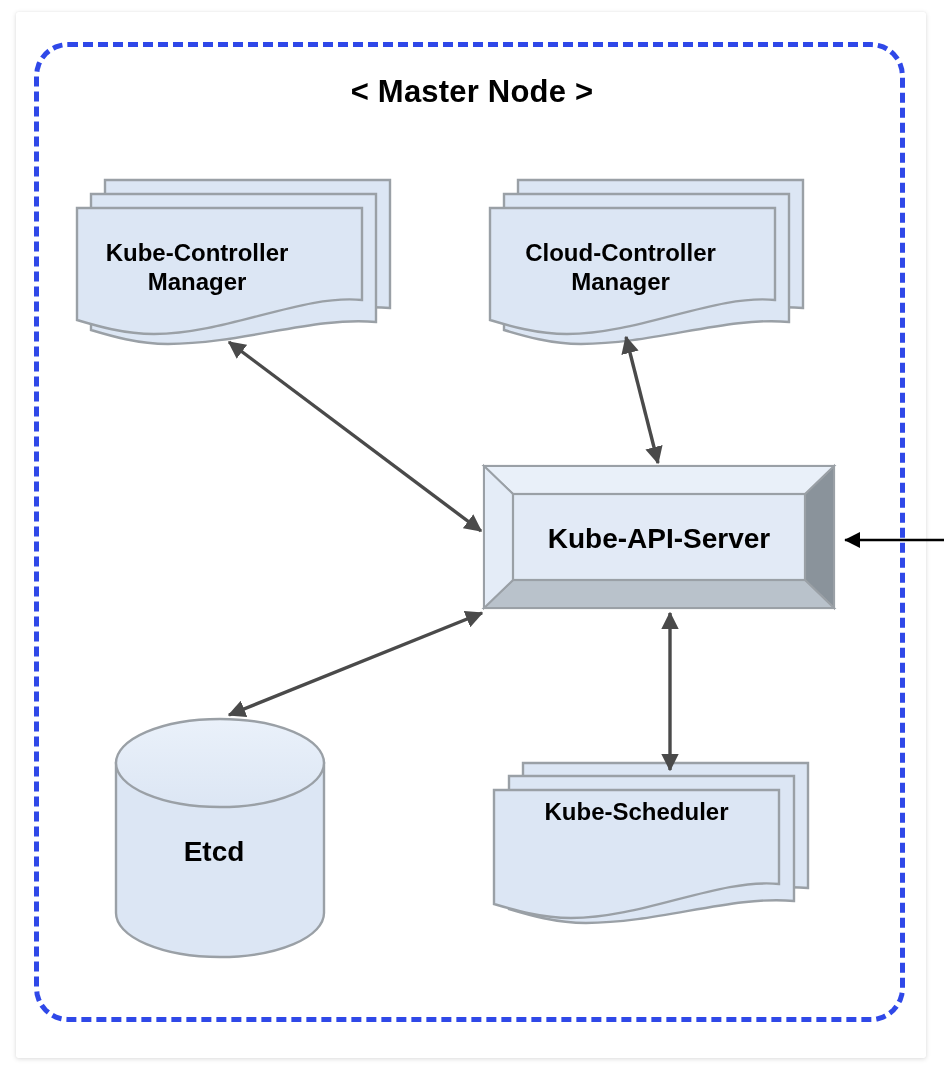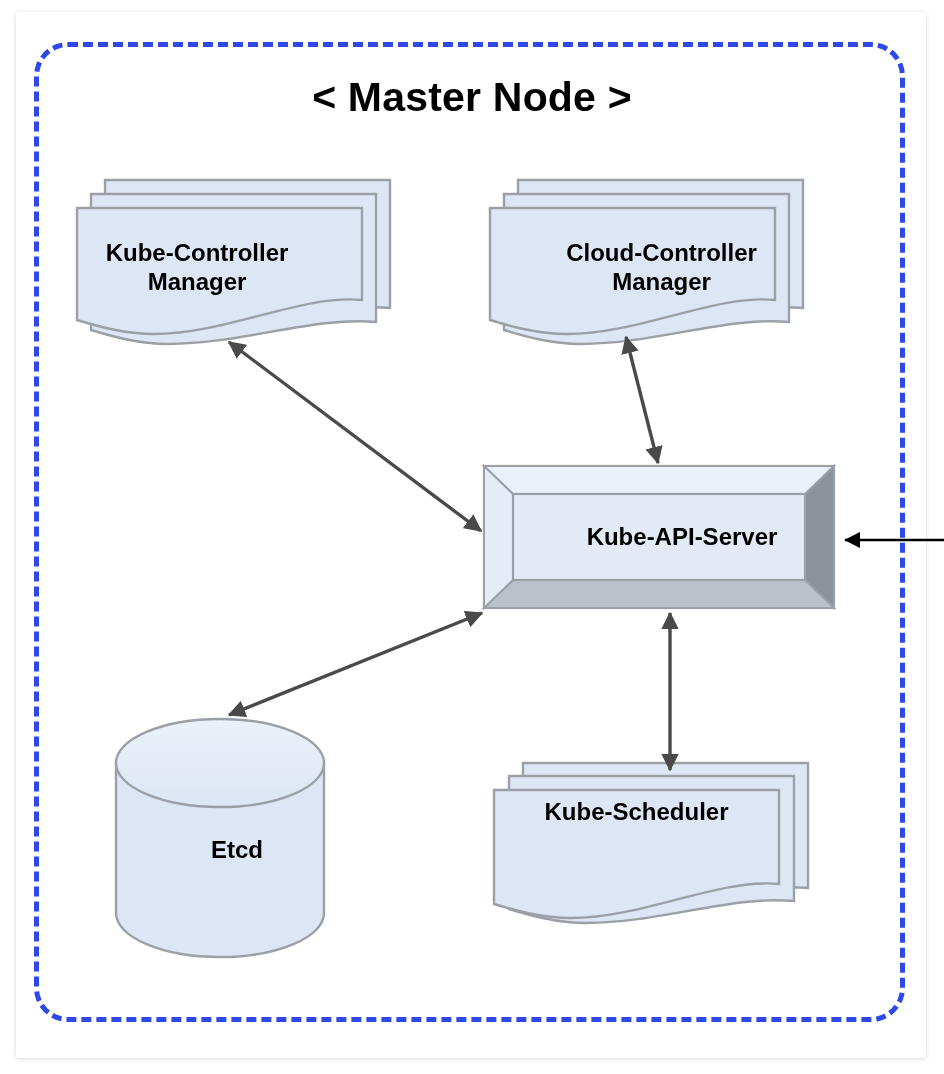--- a/index.html
+++ b/index.html
@@ -37,21 +37,21 @@
     border-radius: 34px;
     box-sizing: border-box;
     background: transparent;
   }
   #master-title {
     position: absolute;
     left: 0;
     top: 74px;
     width: 944px;
     text-align: center;
-    font-size: 41px;
+    font-size: 31px;
     font-weight: bold;
     color: #000000;
     letter-spacing: 0.2px;
   }
   
   #gfx {
     position: absolute;
     left: 0;
     top: 0;
     width: 944px;
@@ -59,21 +59,21 @@
   }
   .node-label {
     position: absolute;
     text-align: center;
     font-size: 24px;
     font-weight: bold;
     color: #000000;
     line-height: 1.22;
     pointer-events: none;
   }
-  .node-label.big { font-size: 24px; padding-left: 23px; }
+  .node-label.big { font-size: 28px; }
 </style>
 </head>
 <body>
 
 <div id="stage">
 
   <div id="card"></div>
 
   <div id="master-boundary"></div>
 
@@ -150,21 +150,21 @@
     <g>
       <line x1="944" y1="540" x2="845" y2="540" stroke="#000000" stroke-width="2.6" marker-end="url(#arrowBlack)"></line>
     </g>
   </svg>
 
   <div class="node-label" style="left:77px; top:238px; width:240px;">
     <div>Kube-Controller</div>
     <div>Manager</div>
   </div>
 
-  <div class="node-label" style="left:519px; top:238px; width:285px;">
+  <div class="node-label" style="left:478px; top:238px; width:285px;">
     <div>Cloud-Controller</div>
     <div>Manager</div>
   </div>
 
   <div class="node-label big" style="left:513px; top:522px; width:292px;">
     <div>Kube-API-Server</div>
   </div>
 
   <div class="node-label big" style="left:116px; top:835px; width:196px;">
     <div>Etcd</div>

